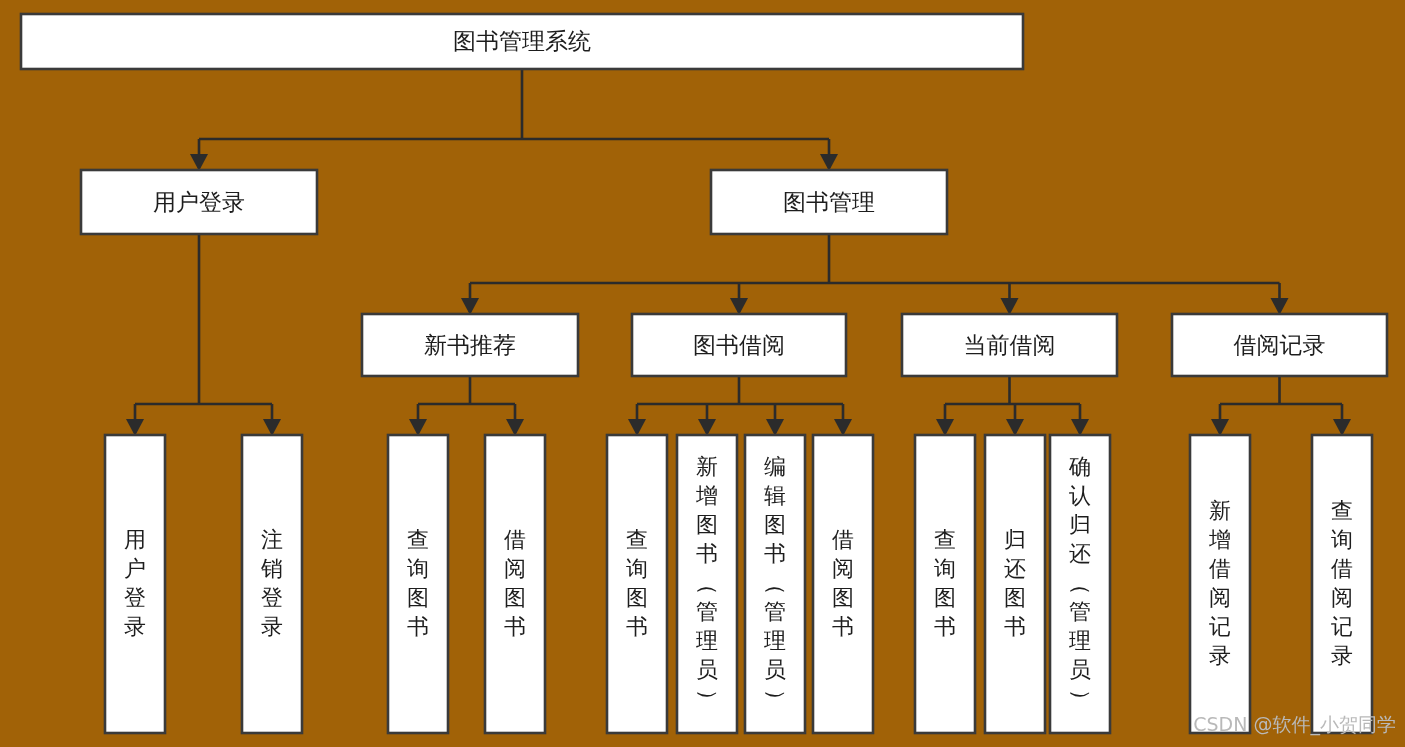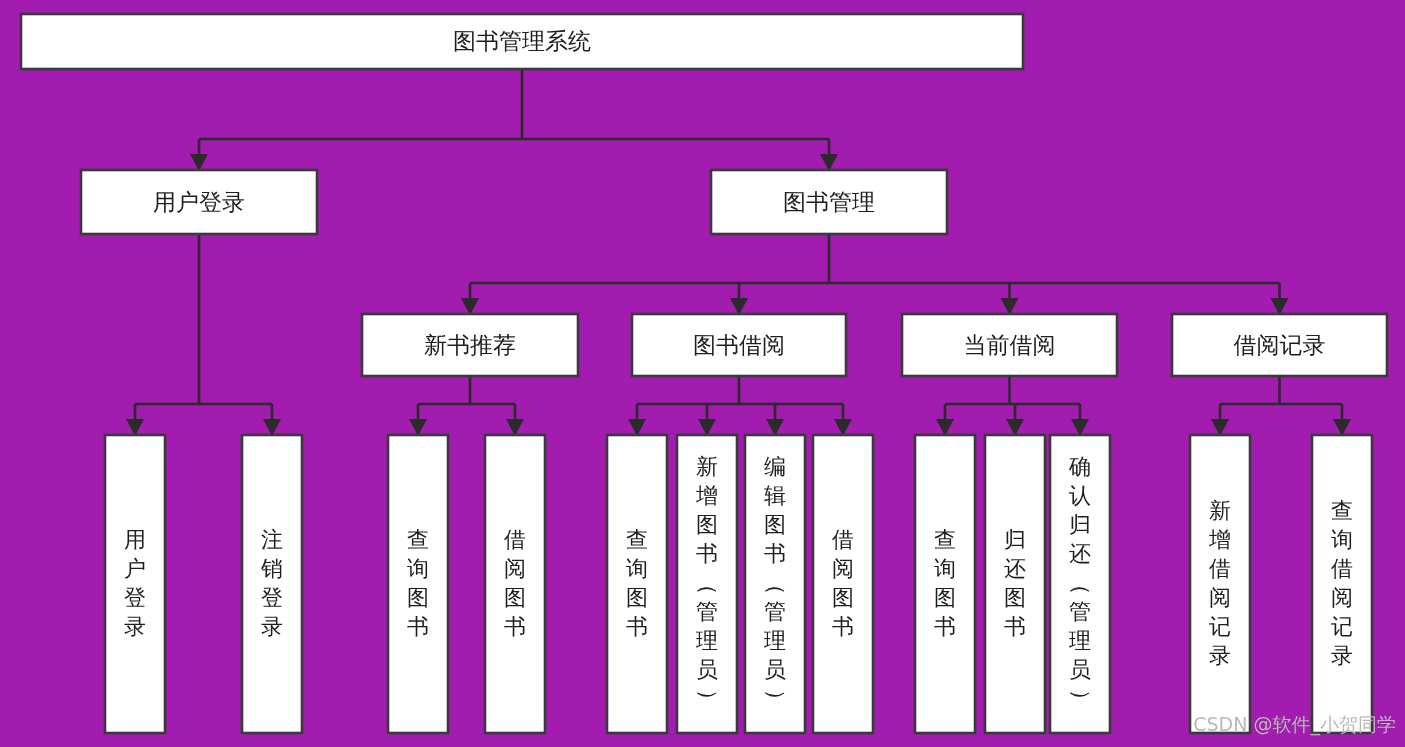--- a/index.html
+++ b/index.html
@@ -11,21 +11,21 @@
   body {
     width: 1405px;
     height: 747px;
     font-family: "DejaVu Sans", "Liberation Sans", sans-serif;
     overflow: hidden;
   }
   #diagram-root {
     position: relative;
     width: 1405px;
     height: 747px;
-    background: #a21caf;
+    background: #a16207;
   }
   svg.diagram-canvas {
     position: absolute;
     top: 0;
     left: 0;
     width: 1405px;
     height: 747px;
   }
   .node-box {
     fill: #ffffff;

